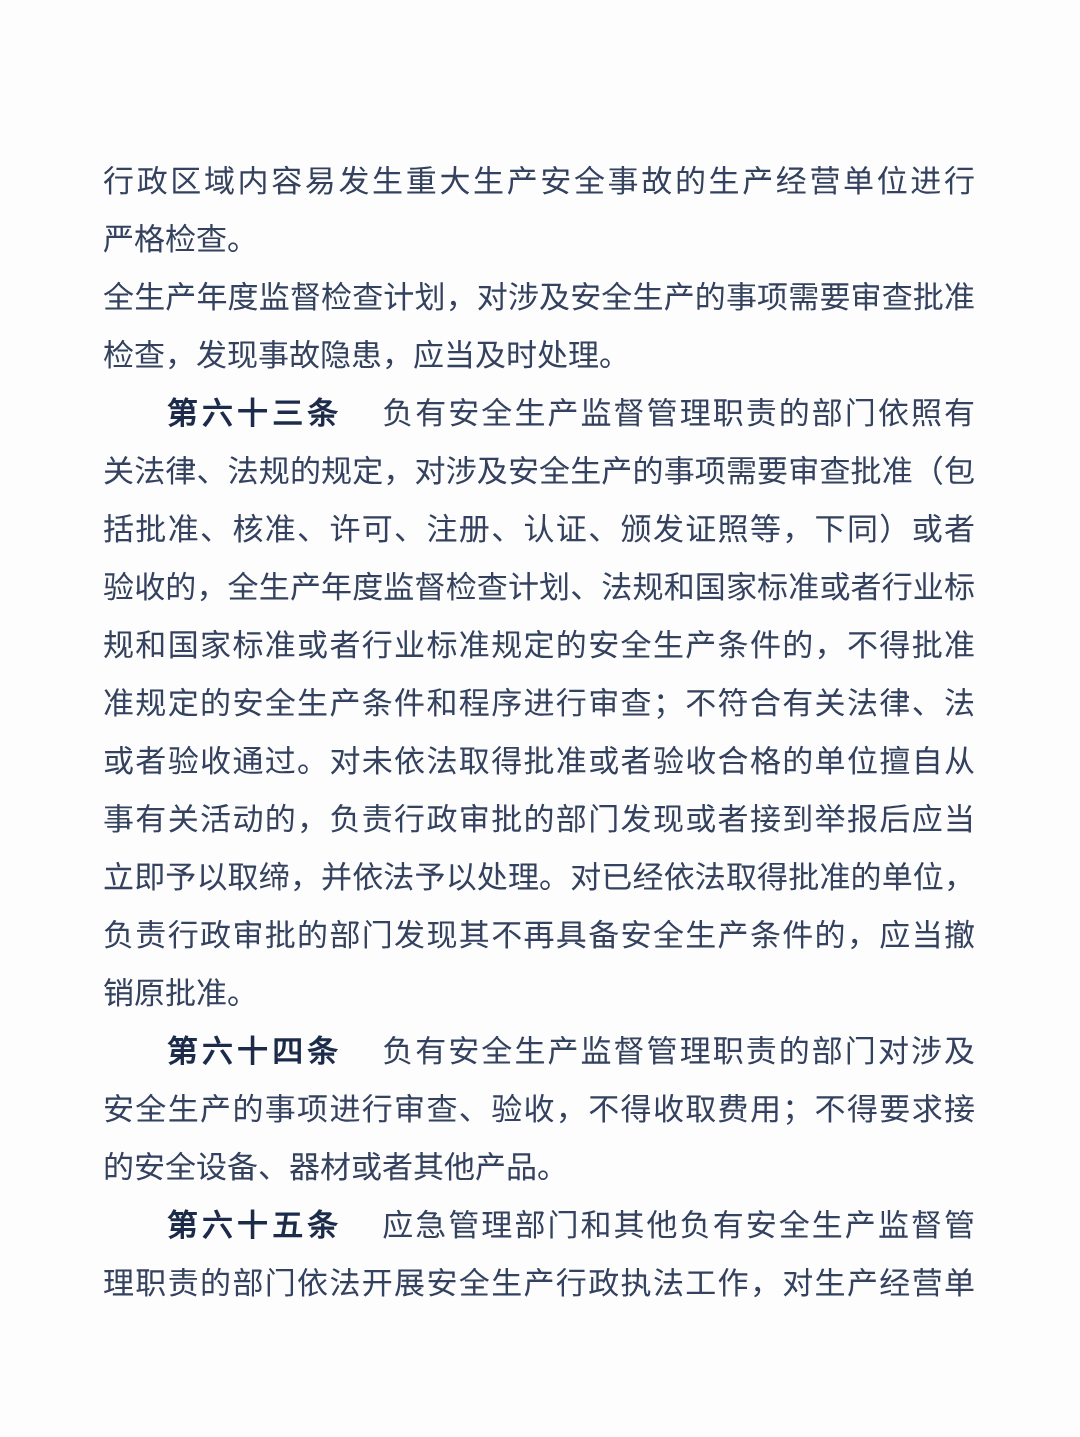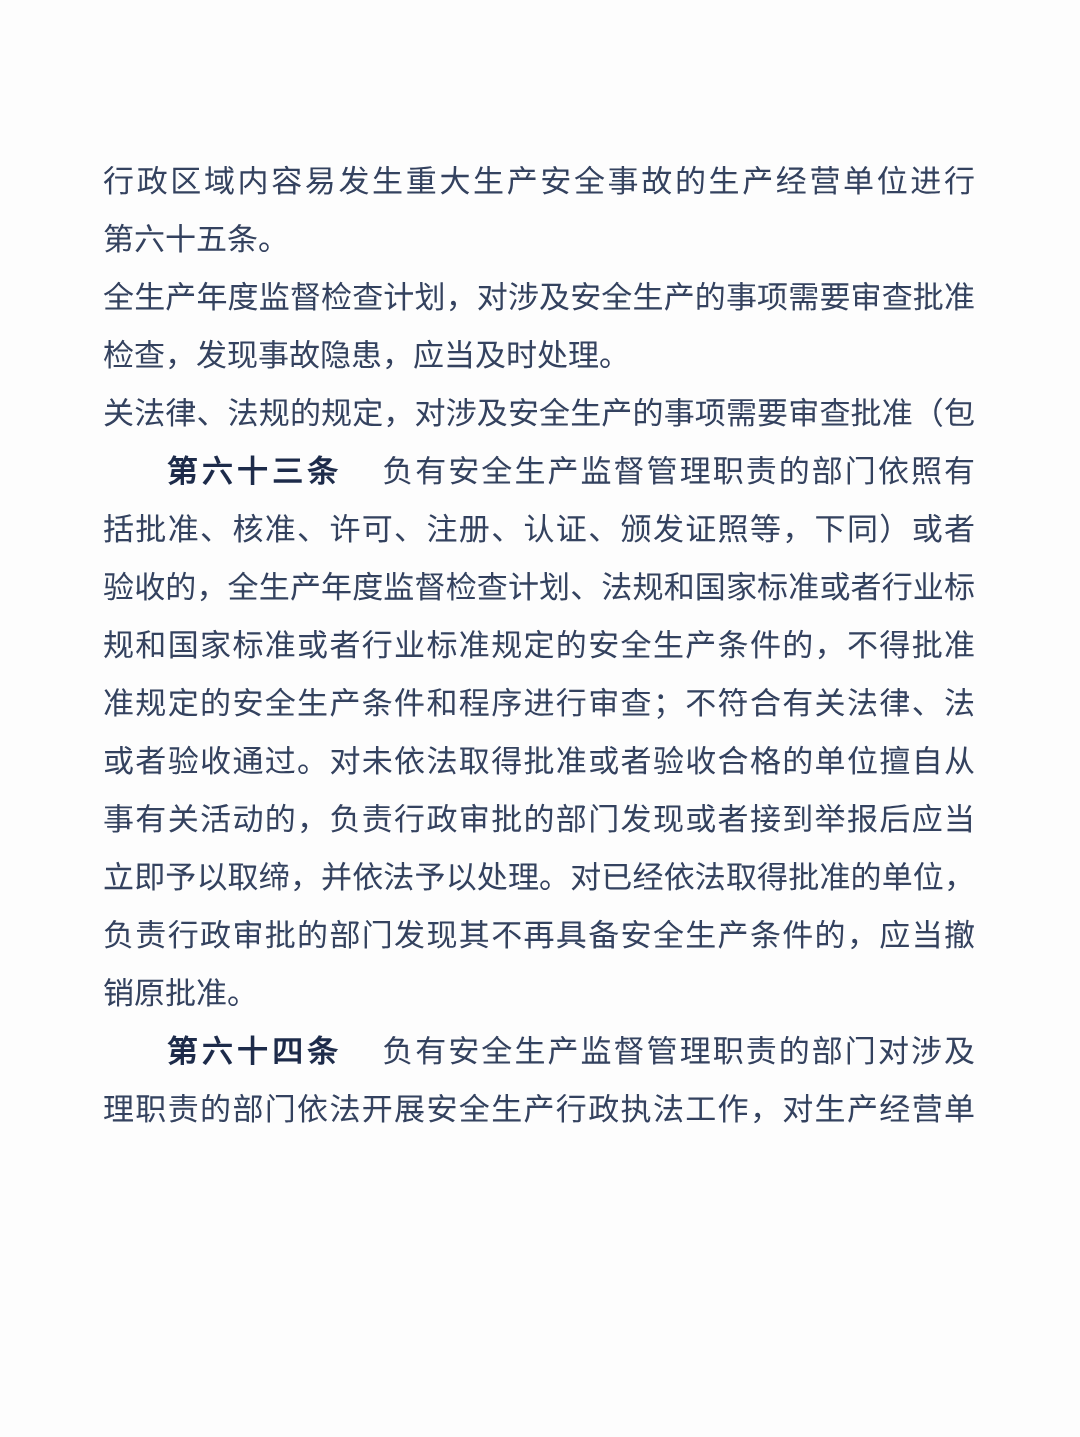--- a/index.html
+++ b/index.html
@@ -48,30 +48,33 @@
     letter-spacing:2px;
     margin-right:40px;
   }
 </style>
 </head>
 <body>
 
 <div class="page">
   <div class="content">
       <div class="line fill"><span>行政区域内容易发生重大生产安全事故的生产经营单位进行</span></div>
-      <div class="line"><span>第六十五条。</span></div>
+      <div class="line"><span>严格检查。</span></div>
       <div class="line fill"><span>全生产年度监督检查计划，对涉及安全生产的事项需要审查批准</span></div>
       <div class="line"><span>检查，发现事故隐患，应当及时处理。</span></div>
+      <div class="line fill indent"><span class="article-no">第六十三条</span><span>负有安全生产监督管理职责的部门依照有</span></div>
       <div class="line fill"><span>关法律、法规的规定，对涉及安全生产的事项需要审查批准（包</span></div>
-      <div class="line fill indent"><span class="article-no">第六十三条</span><span>负有安全生产监督管理职责的部门依照有</span></div>
       <div class="line fill"><span>括批准、核准、许可、注册、认证、颁发证照等，下同）或者</span></div>
       <div class="line fill"><span>验收的，全生产年度监督检查计划、法规和国家标准或者行业标</span></div>
       <div class="line fill"><span>规和国家标准或者行业标准规定的安全生产条件的，不得批准</span></div>
       <div class="line fill"><span>准规定的安全生产条件和程序进行审查；不符合有关法律、法</span></div>
       <div class="line fill"><span>或者验收通过。对未依法取得批准或者验收合格的单位擅自从</span></div>
       <div class="line fill"><span>事有关活动的，负责行政审批的部门发现或者接到举报后应当</span></div>
       <div class="line fill"><span>立即予以取缔，并依法予以处理。对已经依法取得批准的单位，</span></div>
       <div class="line fill"><span>负责行政审批的部门发现其不再具备安全生产条件的，应当撤</span></div>
       <div class="line"><span>销原批准。</span></div>
       <div class="line fill indent"><span class="article-no">第六十四条</span><span>负有安全生产监督管理职责的部门对涉及</span></div>
+      <div class="line fill"><span>安全生产的事项进行审查、验收，不得收取费用；不得要求接</span></div>
+      <div class="line"><span>的安全设备、器材或者其他产品。</span></div>
+      <div class="line fill indent"><span class="article-no">第六十五条</span><span>应急管理部门和其他负有安全生产监督管</span></div>
       <div class="line fill"><span>理职责的部门依法开展安全生产行政执法工作，对生产经营单</span></div>
     </div>
 </div>
 
 </body></html>

